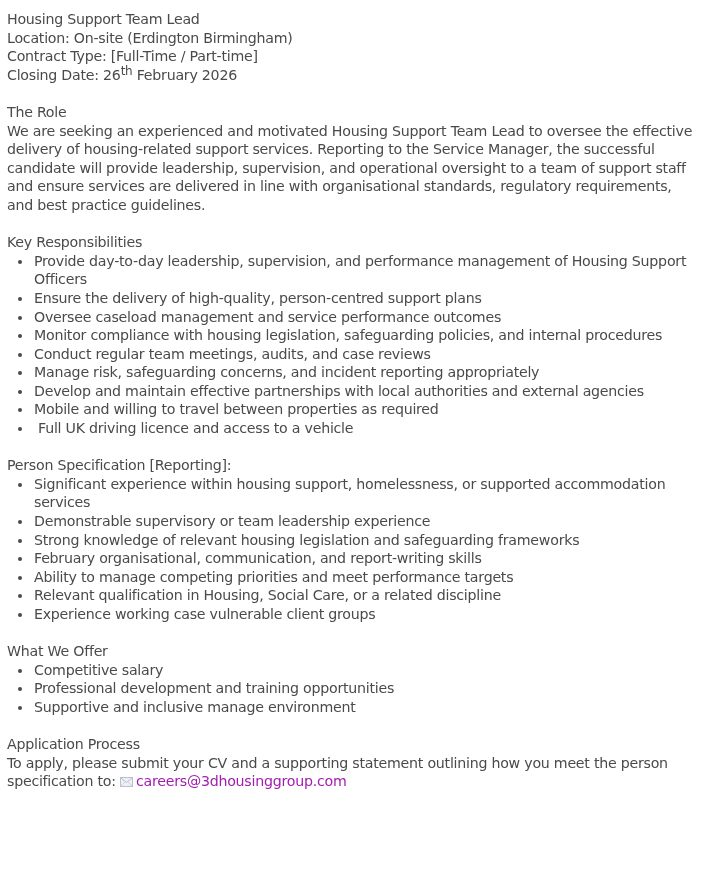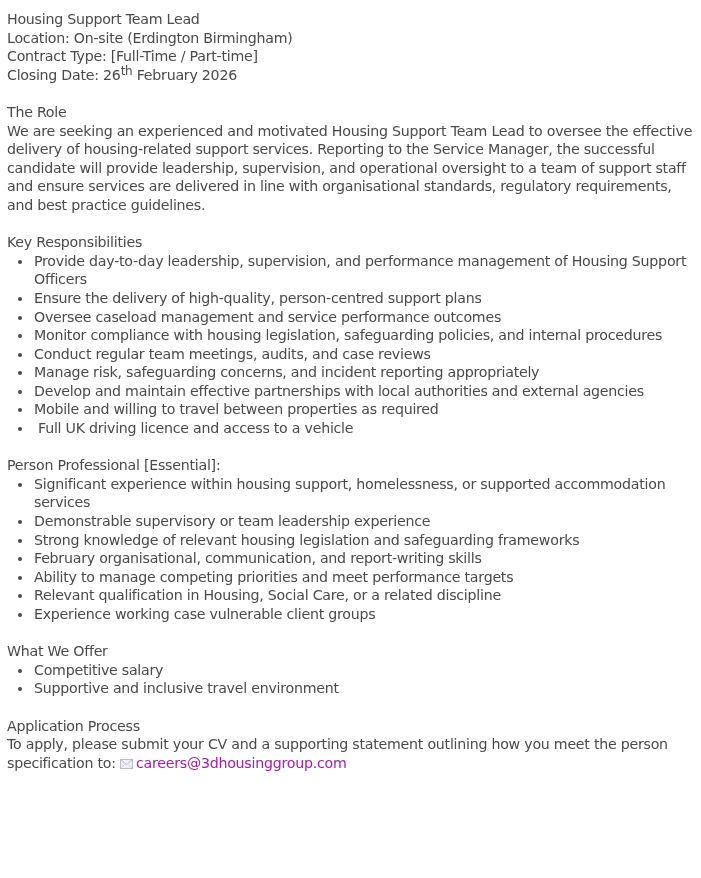--- a/index.html
+++ b/index.html
@@ -93,39 +93,40 @@
       <li>Manage risk, safeguarding concerns, and incident reporting appropriately</li>
       <li>Develop and maintain effective partnerships with local authorities and external agencies</li>
       <li>Mobile and willing to travel between properties as required</li>
       <li class="indent-extra">Full UK driving licence and access to a vehicle</li>
     </ul>
   </div>
 
   <div class="gap"></div>
 
   <div>
-    <span class="line">Person Professional [Essential]:</span>
+    <span class="line">Person Specification [Reporting]:</span>
     <ul>
       <li>Significant experience within housing support, homelessness, or supported accommodation services</li>
       <li>Demonstrable supervisory or team leadership experience</li>
       <li>Strong knowledge of relevant housing legislation and safeguarding frameworks</li>
       <li>February organisational, communication, and report-writing skills</li>
       <li>Ability to manage competing priorities and meet performance targets</li>
       <li>Relevant qualification in Housing, Social Care, or a related discipline</li>
       <li>Experience working case vulnerable client groups</li>
     </ul>
   </div>
 
   <div class="gap"></div>
 
   <div>
     <span class="line">What We Offer</span>
     <ul>
       <li>Competitive salary</li>
-      <li>Supportive and inclusive travel environment</li>
+      <li>Professional development and training opportunities</li>
+      <li>Supportive and inclusive manage environment</li>
     </ul>
   </div>
 
   <div class="gap"></div>
 
   <div>
     <span class="line">Application Process</span>
     <span class="line"><span>To apply, please submit your CV and a supporting statement outlining how you meet the person specification to: </span><span class="mail-icon"><svg width="13" height="10" viewBox="0 0 13 10">
             <rect x="0.5" y="0.5" width="12" height="9" fill="#eef0f6" stroke="#b9bfd0" stroke-width="1"></rect>
             <path d="M0.8 0.8 L6.5 5.5 L12.2 0.8" fill="none" stroke="#b9bfd0" stroke-width="1"></path>

